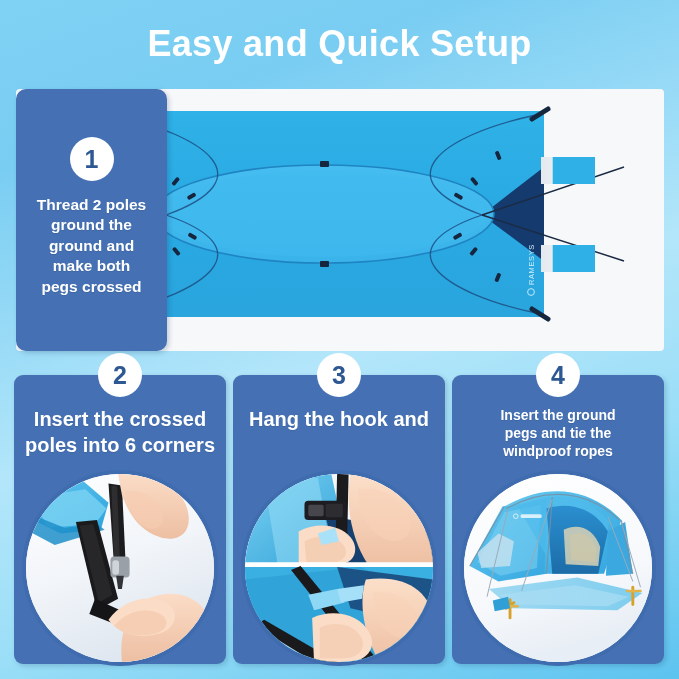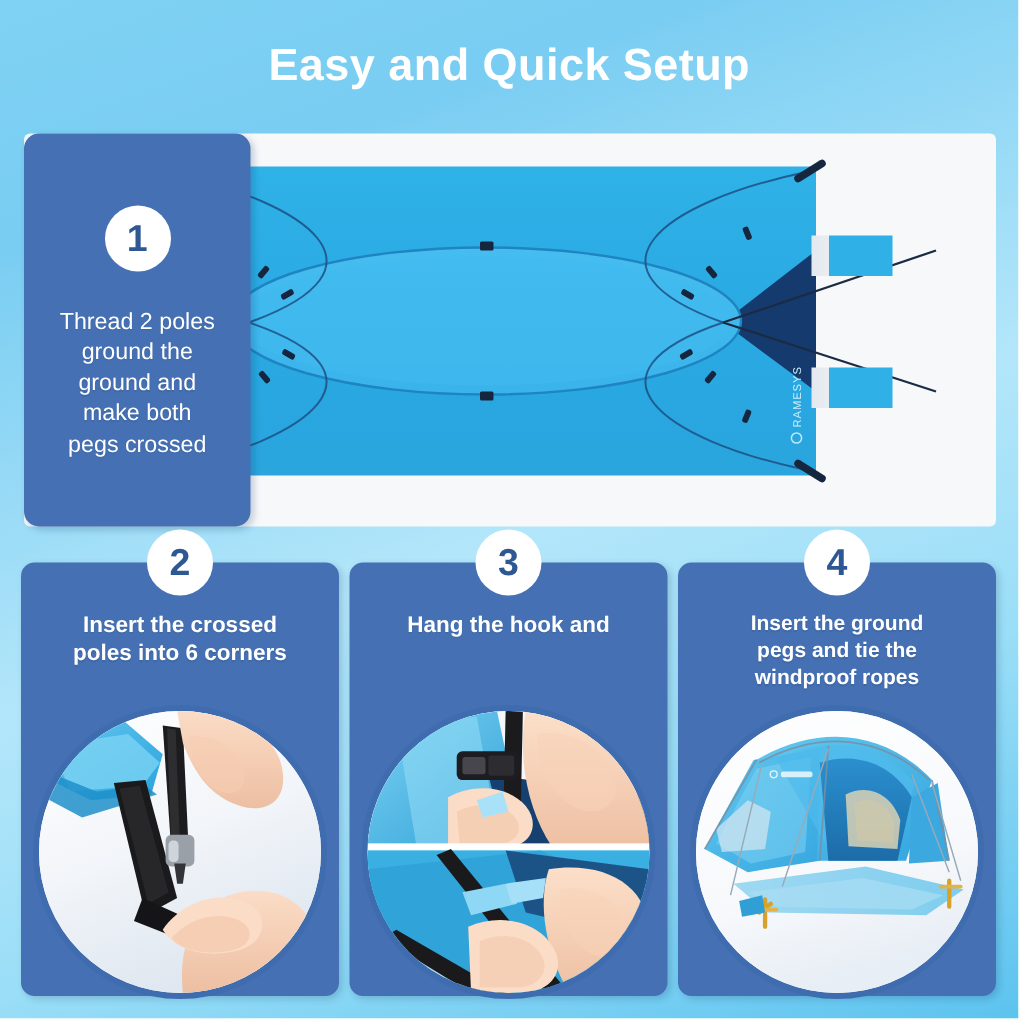--- a/index.html
+++ b/index.html
@@ -16,21 +16,21 @@
     overflow: hidden;
   }
 
   
   .header {
     position: absolute;
     top: 0; left: 0; width: 679px; height: 88px;
     display: flex; align-items: center; justify-content: center;
   }
   .header-title {
-    font-size: 30px;
+    font-size: 36px;
     font-weight: bold;
     color: #ffffff;
     letter-spacing: 0.3px;
     text-align: left;
   }
 
   
   .row1 {
     position: absolute;
     left: 16px; top: 89px;
@@ -60,24 +60,24 @@
     width: 44px; height: 44px;
     border-radius: 50%;
     background: #ffffff;
     color: #2e5893;
     font-size: 25px;
     font-weight: bold;
     display: flex; align-items: center; justify-content: center;
     line-height: 1;
   }
   .panel1-text {
-    margin-top: 24px;
+    margin-top: 14px;
     color: #ffffff;
     font-size: 15.5px;
-    font-weight: normal;
+    font-weight: bold;
     text-align: center;
     line-height: 1.32;
     padding: 0 6px;
     text-shadow: 0 1px 1px rgba(0,0,0,0.10);
   }
 
   
   .tent-flat { position: absolute; left: 0; top: 0; width: 648px; height: 262px; }
 
   
@@ -108,21 +108,21 @@
     color: #2e5893;
     font-size: 25px; font-weight: bold;
     display: flex; align-items: center; justify-content: center;
     line-height: 1;
     z-index: 6;
   }
   .step-text {
     position: absolute;
     top: 32px; left: 0; width: 100%;
     color: #ffffff;
-    font-size: 15px;
+    font-size: 20px;
     font-weight: bold;
     text-align: center;
     line-height: 1.28;
     padding: 0 8px;
     text-shadow: 0 1px 1px rgba(0,0,0,0.10);
   }
   .step-text.three-line { font-size: 14px; }
 
   .photo-circle {
     position: absolute;

